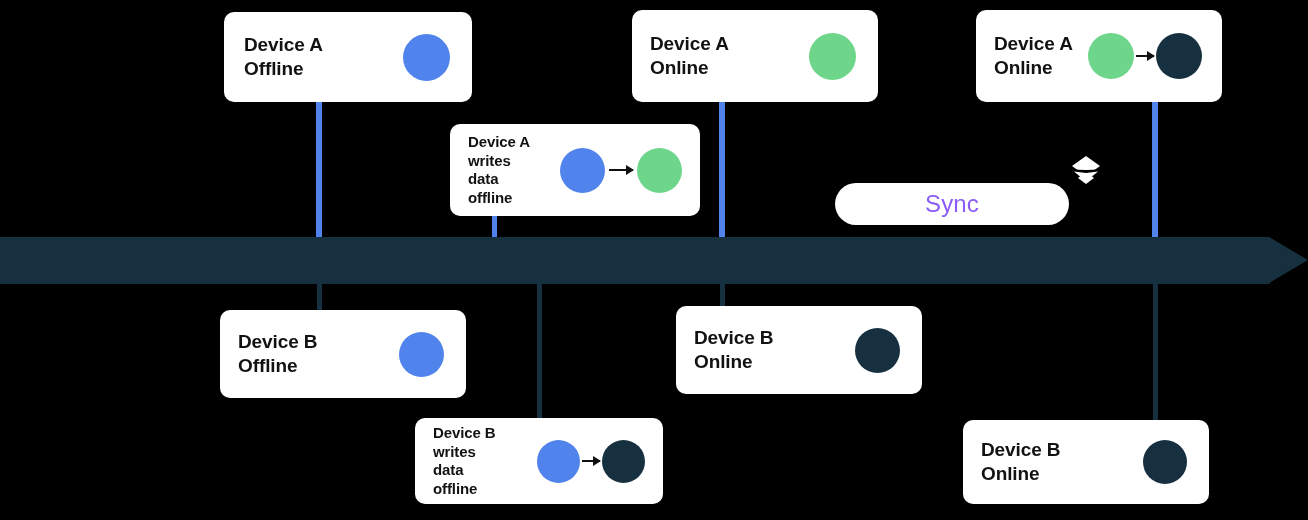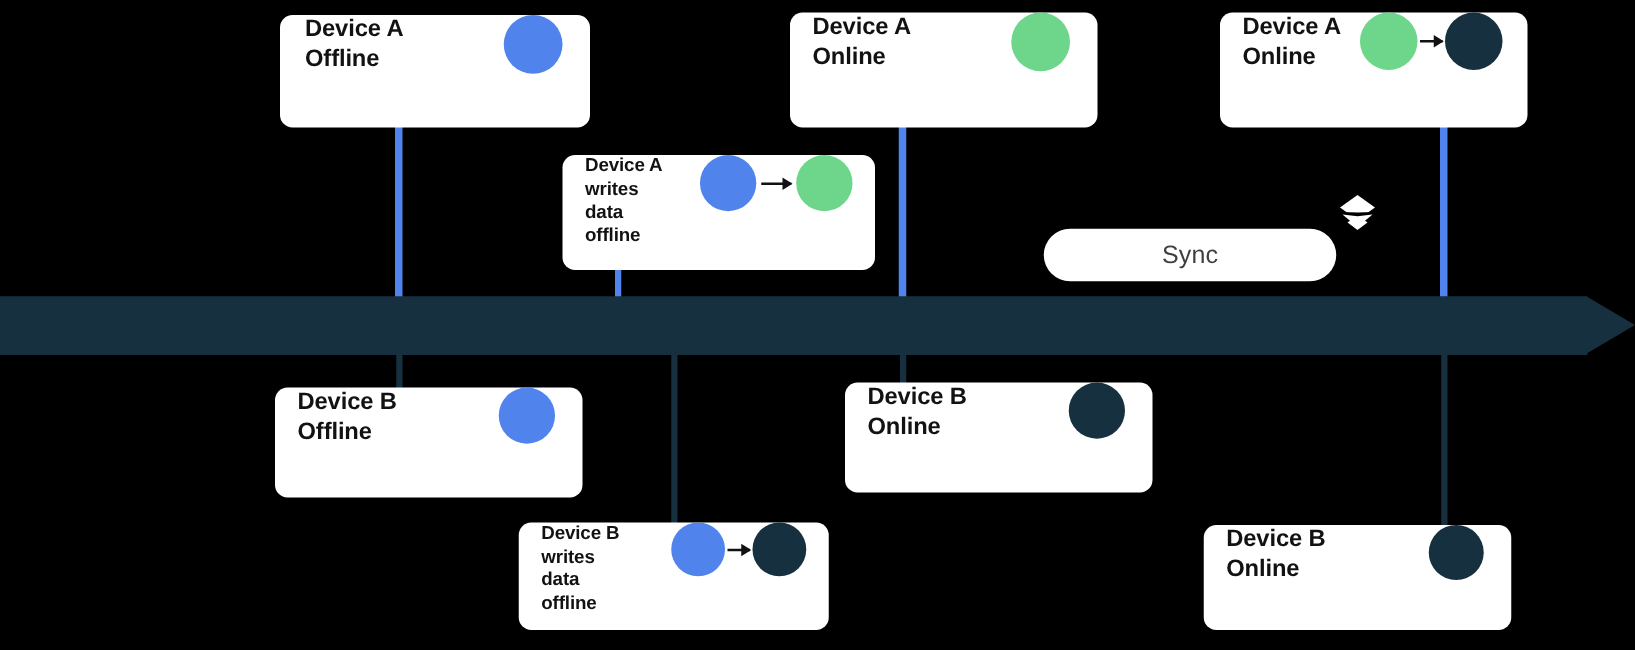--- a/index.html
+++ b/index.html
@@ -46,21 +46,21 @@
   .connector.blue { background: #5183EC; }
   .connector.dark { background: #16303F; }
 
   
   .card {
     position: absolute;
     background: #FFFFFF;
     border-radius: 10px;
     box-sizing: border-box;
     display: flex;
-    align-items: flex-start;
+    align-items: center;
     color: #111111;
   }
   .card-label {
     font-weight: bold;
     color: #121212;
     letter-spacing: -0.1px;
     white-space: pre-line;
   }
   .card-visual {
     display: flex;
@@ -97,22 +97,22 @@
   
   .sync-pill {
     position: absolute;
     background: #FFFFFF;
     border-radius: 100px;
     display: flex;
     align-items: center;
     justify-content: center;
   }
   .sync-label {
-    font-size: 20px;
-    color: #404040;
+    font-size: 24px;
+    color: #8b5cf6;
     letter-spacing: 0.1px;
   }
   .layers-icon {
     position: absolute;
   }
 </style>
 </head>
 <body>
 
 <div id="stage">

